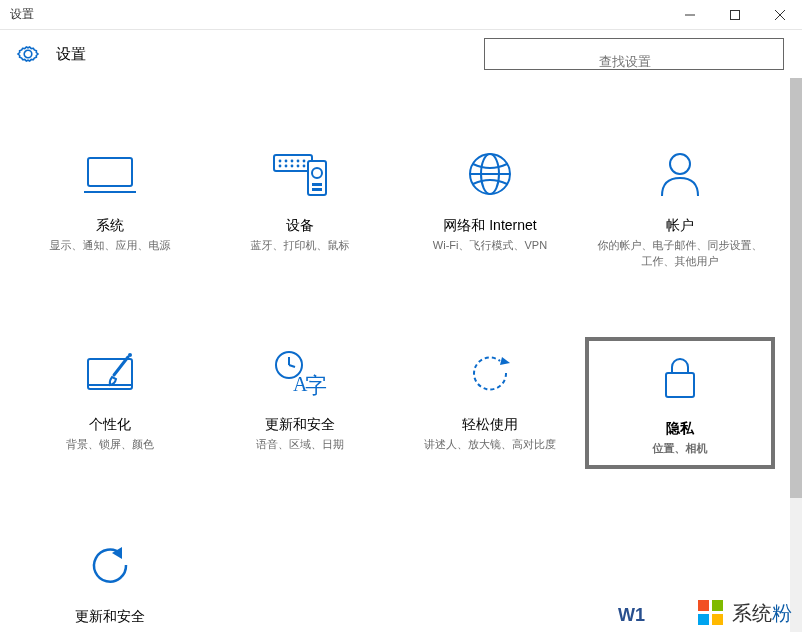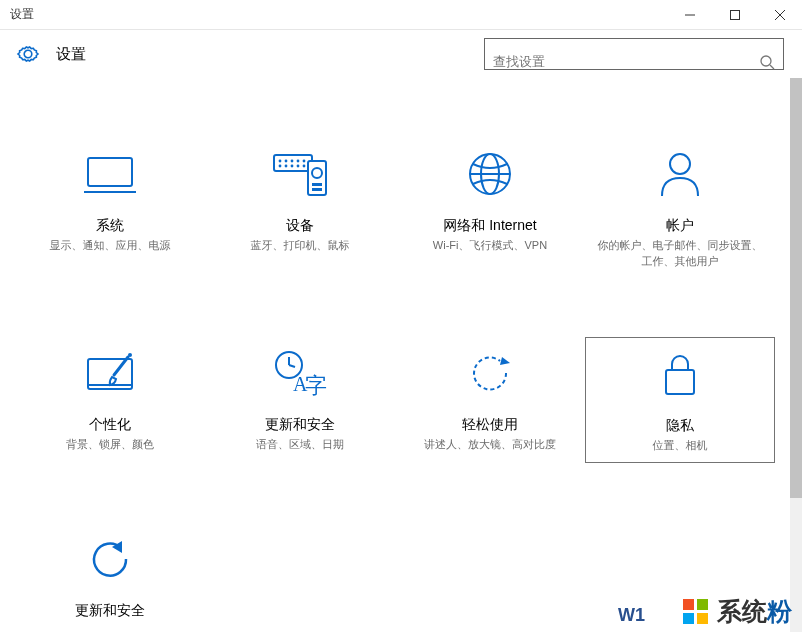--- a/index.html
+++ b/index.html
@@ -36,23 +36,24 @@
     .header .page-title {
       margin-left: 12px;
       font-size: 15px;
       color: #000;
     }
     .header .spacer { flex: 1; }
     .searchbox {
       width: 300px; height: 30px;
       border: 1px solid #666;
       background: #fff;
-      display: flex; align-items: flex-start;
+      display: flex; align-items: flex-end;
       padding: 15px 8px;
       margin-right: 6px;
+      flex-direction: column;
     }
     .searchbox input {
       flex: 1; border: none; outline: none;
       font-size: 13px; color: #666;
       background: transparent;
     }
     .searchbox .sicon { width: 16px; height: 16px; }
     .content {
       position: relative;
       width: 790px;
@@ -73,39 +74,39 @@
       padding: 8px 4px;
       cursor: default;
     }
     .tile .icon-slot {
       width: 56px; height: 56px;
       display: flex; align-items: center; justify-content: center;
       margin-bottom: 14px;
     }
     .tile .t-title { font-size: 14px; color: #000; margin-bottom: 4px; line-height: 1.3; }
     .tile .t-desc { font-size: 11px; color: #6b6b6b; line-height: 1.4; padding: 0 8px; }
-    .tile.highlight { border: 1px solid #737373; }
+    .tile.highlight { border: 4px solid #737373; font-weight: bold; }
     .scrollbar {
       position: absolute; right: 0; top: 78px;
       width: 12px; height: 554px;
       background: #f0f0f0;
     }
     .scrollbar .thumb {
       position: absolute; left: 0; top: 0;
       width: 12px; height: 420px;
       background: #c2c2c2;
     }
     .watermark {
       position: absolute;
       right: 10px; bottom: 4px;
       display: flex; align-items: center;
       gap: 6px;
     }
     .watermark .wm-logo { width: 30px; height: 30px; }
-    .watermark .wm-text { font-size: 25px; font-weight: bold; color: #333; }
+    .watermark .wm-text { font-size: 20px; font-weight: normal; color: #333; }
     .watermark .wm-pin { color: #0a5aa6; }
     .extra-text {
       position: absolute;
       left: 618px; bottom: 6px;
       font-size: 18px; color: #284f8e; font-weight: bold;
     }
     svg { display: block; }
   </style>
 </head>
 <body>

